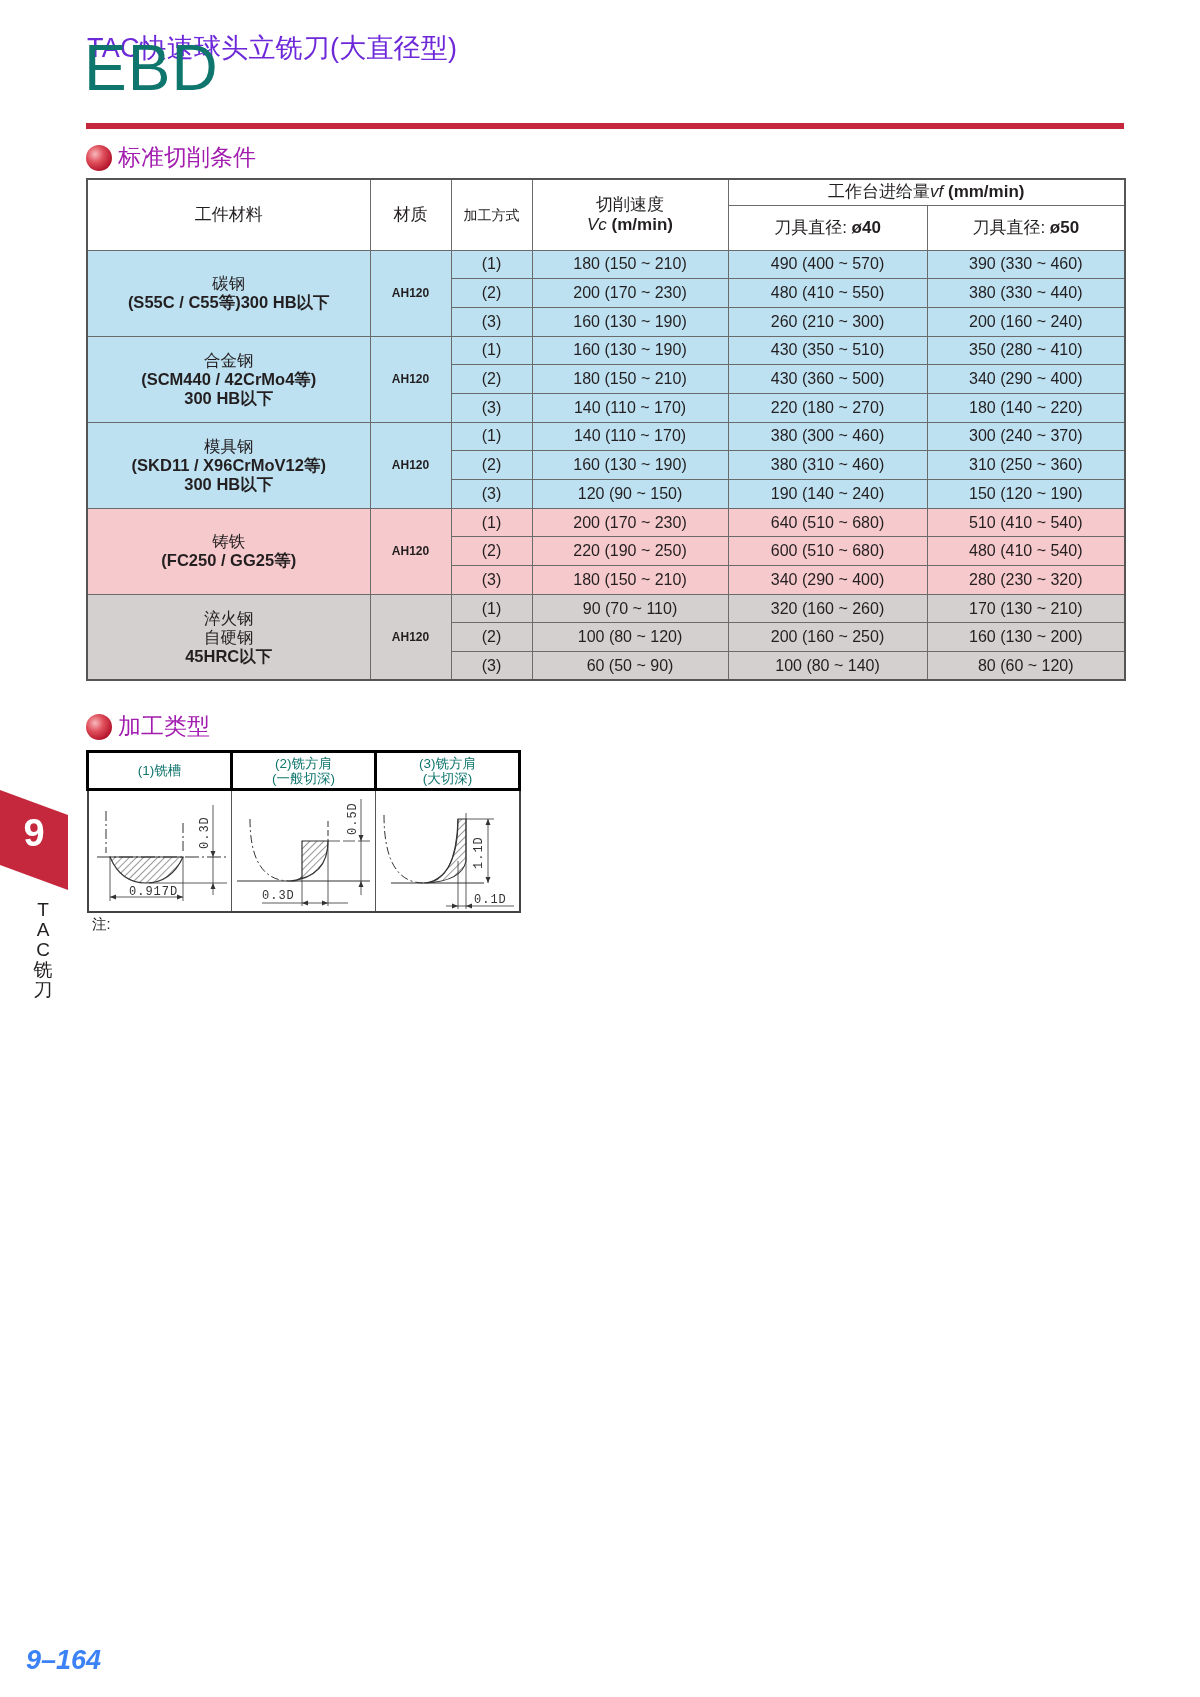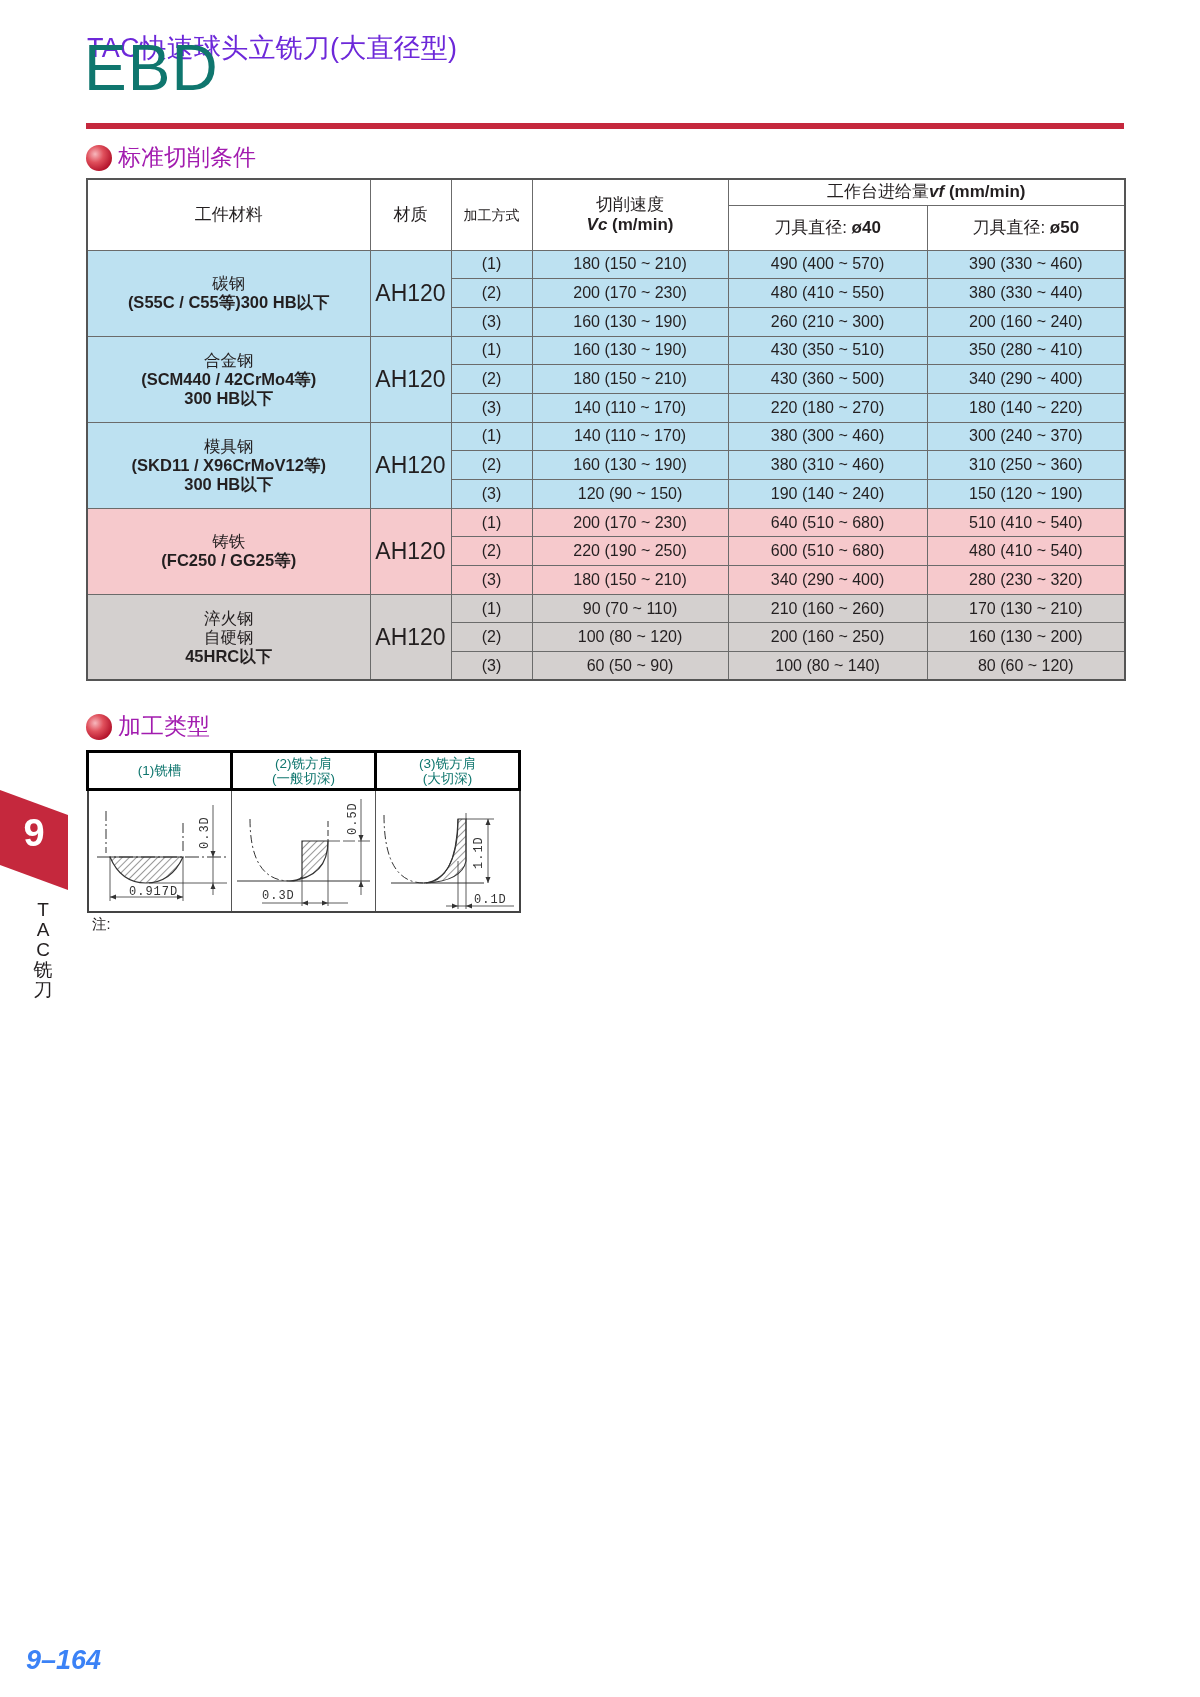--- a/index.html
+++ b/index.html
@@ -14,26 +14,26 @@
   .bullet-ball { width: 26px; height: 26px; border-radius: 50%;
     background: radial-gradient(circle at 35% 35%, #f7b8bd 0%, #e0505c 35%, #b3122a 75%, #8a0c1e 100%); }
 
   table.cond { position: absolute; left: 86px; top: 178px; width: 1038px; border-collapse: collapse;
     border: 2px solid #555; font-size: 16px; table-layout: fixed; }
   table.cond td, table.cond th { border: 1px solid #6b6b6b; text-align: center; vertical-align: middle; font-weight: normal; }
   table.cond th { background: #ffffff; color: #231f20; font-size: 17px; line-height: 20px; }
   table.cond th.small { font-size: 14px; }
   table.cond td { height: 28.7px; line-height: 16px; font-size: 16px; color: #231f20; }
   table.cond td.mat { font-weight: bold; font-size: 16.5px; line-height: 19px; }
-  table.cond td.grade { font-weight: normal; font-size: 23px; }
+  table.cond td.grade { font-weight: bold; font-size: 12px; }
   tr.blue td { background: #bde1f1; }
   tr.pink td { background: #f6c9cc; }
   tr.gray td { background: #d4d0cf; }
   .b { font-weight: bold; }
-  .bi { font-weight: bold; font-style: italic; }
+  .bi { font-weight: normal; font-style: italic; }
 
   table.proc { position: absolute; left: 86px; top: 750px; width: 432px; border-collapse: collapse; border: 2px solid #444; table-layout: fixed; }
   table.proc th { height: 38px; border: 3px solid #000000; font-weight: normal; font-size: 13.5px; line-height: 15px; color: #0f766e; }
   table.proc td { height: 122px; border: 1px solid #555; padding: 0; }
   table.proc svg { display: block; }
 
   .notes { position: absolute; left: 92px; top: 915px; width: 440px; font-size: 14.5px; line-height: 18px; color: #231f20; }
   .notes ul { list-style: none; }
   .notes li { position: relative; padding-left: 17px; }
   .notes li::before { content: "•"; position: absolute; left: 2px; top: 0; }
@@ -184,21 +184,21 @@
 
     <tr class="gray">
       <td rowspan="3" class="mat">
         <div style="font-weight:normal">淬火钢</div>
         <div style="font-weight:normal">自硬钢</div>
         <div>45HRC以下</div>
       </td>
       <td rowspan="3" class="grade">AH120</td>
       <td>(1)</td>
       <td>90 (70 ~ 110)</td>
-      <td>210 (160 ~ 260)</td>
+      <td>320 (160 ~ 260)</td>
       <td>170 (130 ~ 210)</td>
     </tr>
     <tr class="gray">
       <td>(2)</td>
       <td>100 (80 ~ 120)</td>
       <td>200 (160 ~ 250)</td>
       <td>160 (130 ~ 200)</td>
     </tr>
     <tr class="gray">
       <td>(3)</td>

